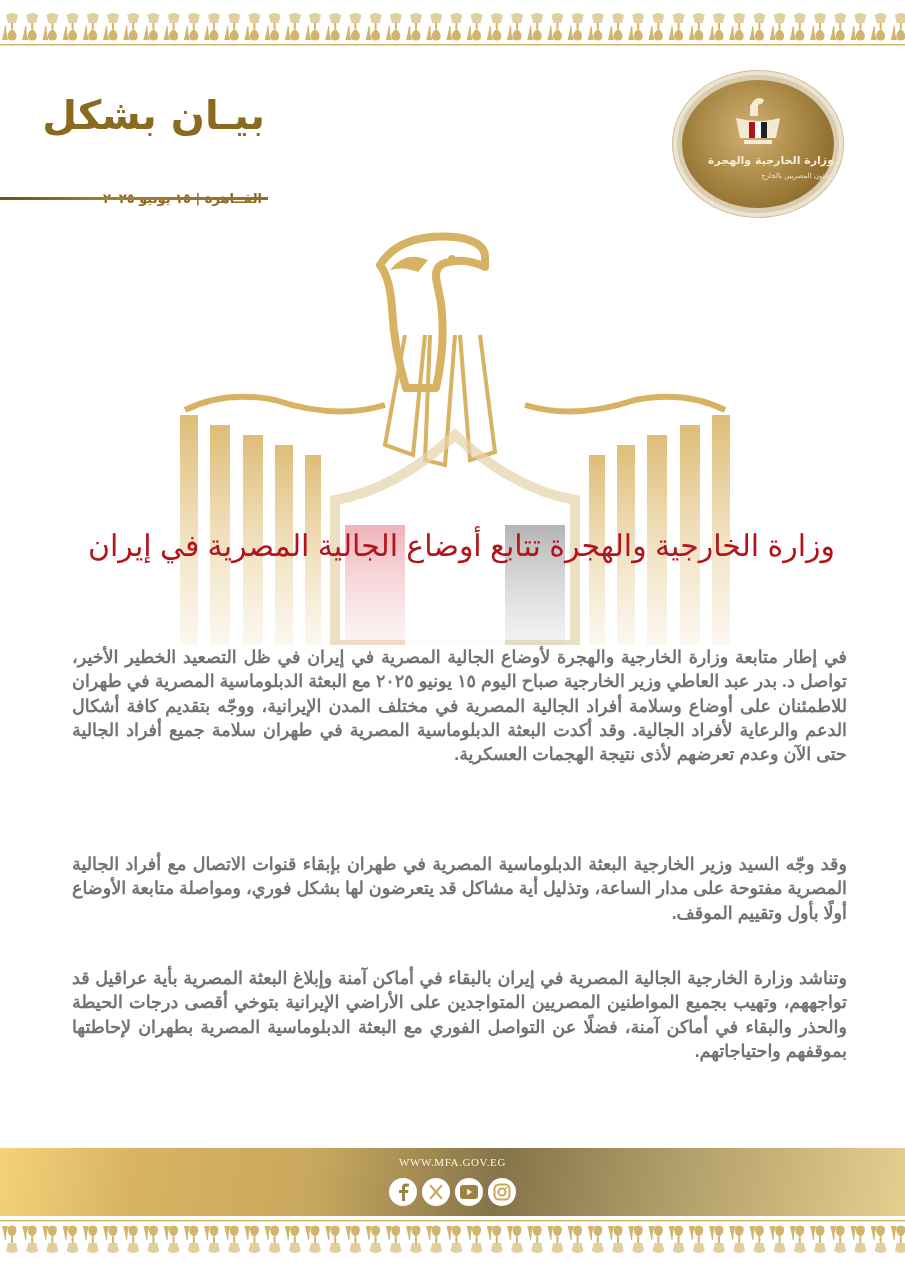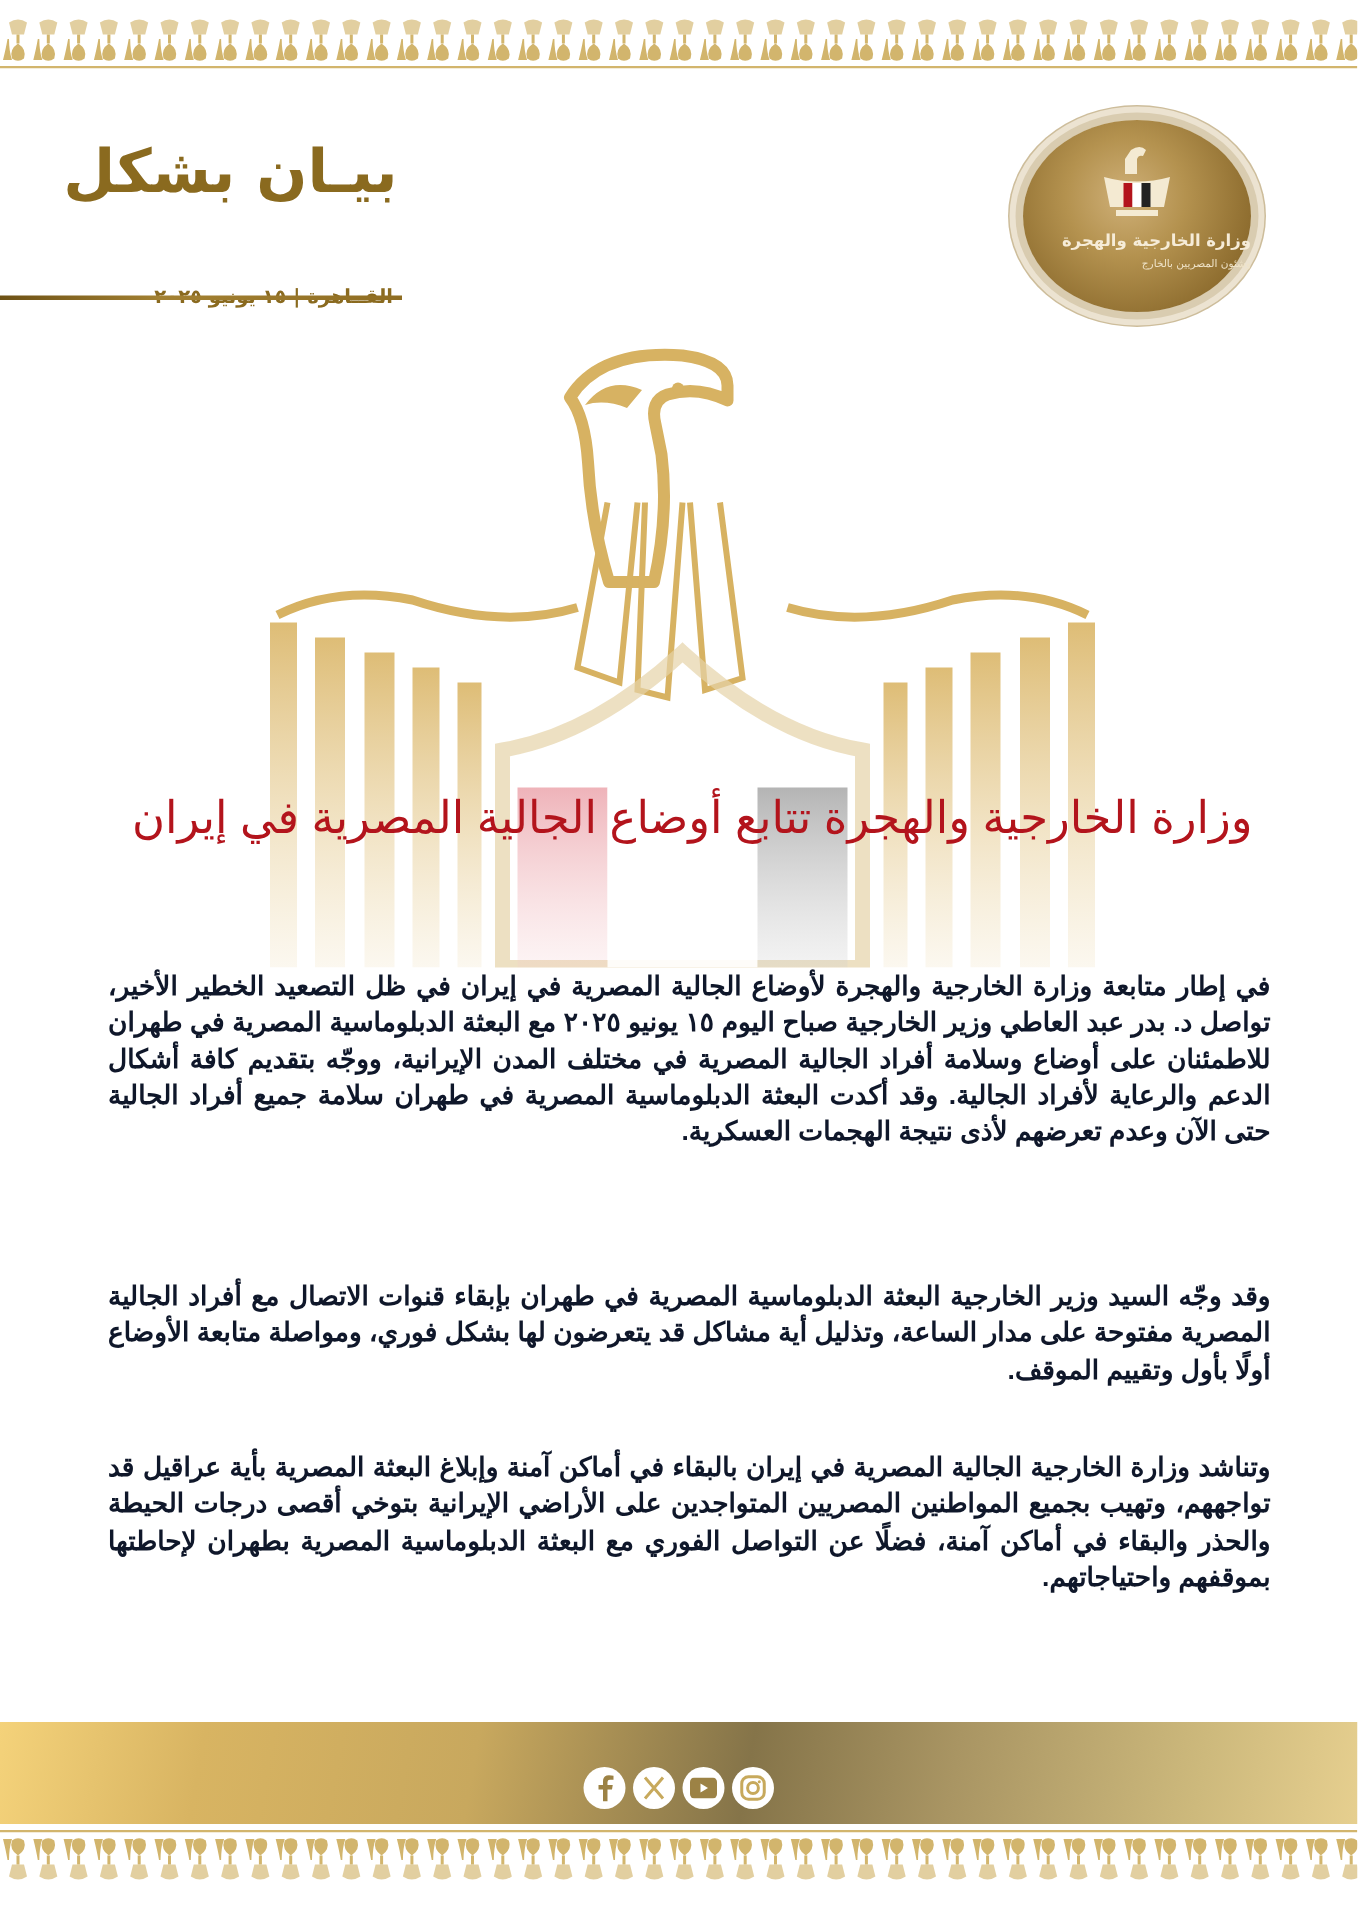--- a/index.html
+++ b/index.html
@@ -63,21 +63,21 @@
     direction: rtl; text-align: right;
     font-family: Liberation Sans, sans-serif; font-size: 30px; color: #b3141c;
     white-space: nowrap; line-height: 1.3;
   }
 
   
   .body-text {
     position: absolute; left: 72px; width: 775px;
     direction: rtl; text-align: justify; text-align-last: right;
     font-family: "Liberation Sans", sans-serif; font-weight: bold;
-    font-size: 17.6px; line-height: 24.3px; color: #0f172a;
+    font-size: 17.6px; line-height: 24.3px; color: #737373;
   }
   .p1 { top: 645px; }
   .p2 { top: 852px; }
   .p3 { top: 966px; }
   .phone { direction: rtl; text-align: right; display: block; }
   .phone-label { }
   .phone-num { unicode-bidi: isolate; direction: ltr; }
 
   
   .footer-band {
@@ -450,20 +450,21 @@
 
 <div class="headline">وزارة الخارجية والهجرة تتابع أوضاع الجالية المصرية في إيران</div>
 
 <div class="body-text p1">في إطار متابعة وزارة الخارجية والهجرة لأوضاع الجالية المصرية في إيران في ظل التصعيد الخطير الأخير، تواصل د. بدر عبد العاطي وزير الخارجية صباح اليوم ١٥ يونيو ٢٠٢٥ مع البعثة الدبلوماسية المصرية في طهران للاطمئنان على أوضاع وسلامة أفراد الجالية المصرية في مختلف المدن الإيرانية، ووجّه بتقديم كافة أشكال الدعم والرعاية لأفراد الجالية. وقد أكدت البعثة الدبلوماسية المصرية في طهران سلامة جميع أفراد الجالية حتى الآن وعدم تعرضهم لأذى نتيجة الهجمات العسكرية.</div>
 <div class="body-text p2">وقد وجّه السيد وزير الخارجية البعثة الدبلوماسية المصرية في طهران بإبقاء قنوات الاتصال مع أفراد الجالية المصرية مفتوحة على مدار الساعة، وتذليل أية مشاكل قد يتعرضون لها بشكل فوري، ومواصلة متابعة الأوضاع أولًا بأول وتقييم الموقف.</div>
 <div class="body-text p3">
   <span>وتناشد وزارة الخارجية الجالية المصرية في إيران بالبقاء في أماكن آمنة وإبلاغ البعثة المصرية بأية عراقيل قد تواجههم، وتهيب بجميع المواطنين المصريين المتواجدين على الأراضي الإيرانية بتوخي أقصى درجات الحيطة والحذر والبقاء في أماكن آمنة، فضلًا عن التواصل الفوري مع البعثة الدبلوماسية المصرية بطهران لإحاطتها بموقفهم واحتياجاتهم.</span>
 </div>
 
 <div class="footer-band">
+  <div class="footer-url">WWW.MFA.GOV.EG</div>
   <div class="social">
     <div class="social-btn">
       <svg width="16" height="18" viewBox="0 0 16 18">
         <path d="M10,18 V10 h3 l0.5,-3 H10 V5 q0,-1.5 1.6,-1.5 H14 V0.8 Q12.5,0.5 11,0.5 Q7,0.5 7,4.5 V7 H4 v3 h3 v8 z" fill="#9c8245"></path>
       </svg>
     </div>
     <div class="social-btn">
       <svg width="16" height="16" viewBox="0 0 16 16">
         <path d="M2,1 L14,15 M14,1 L2,15" stroke="#c7a95c" stroke-width="2" fill="none"></path>
       </svg>

